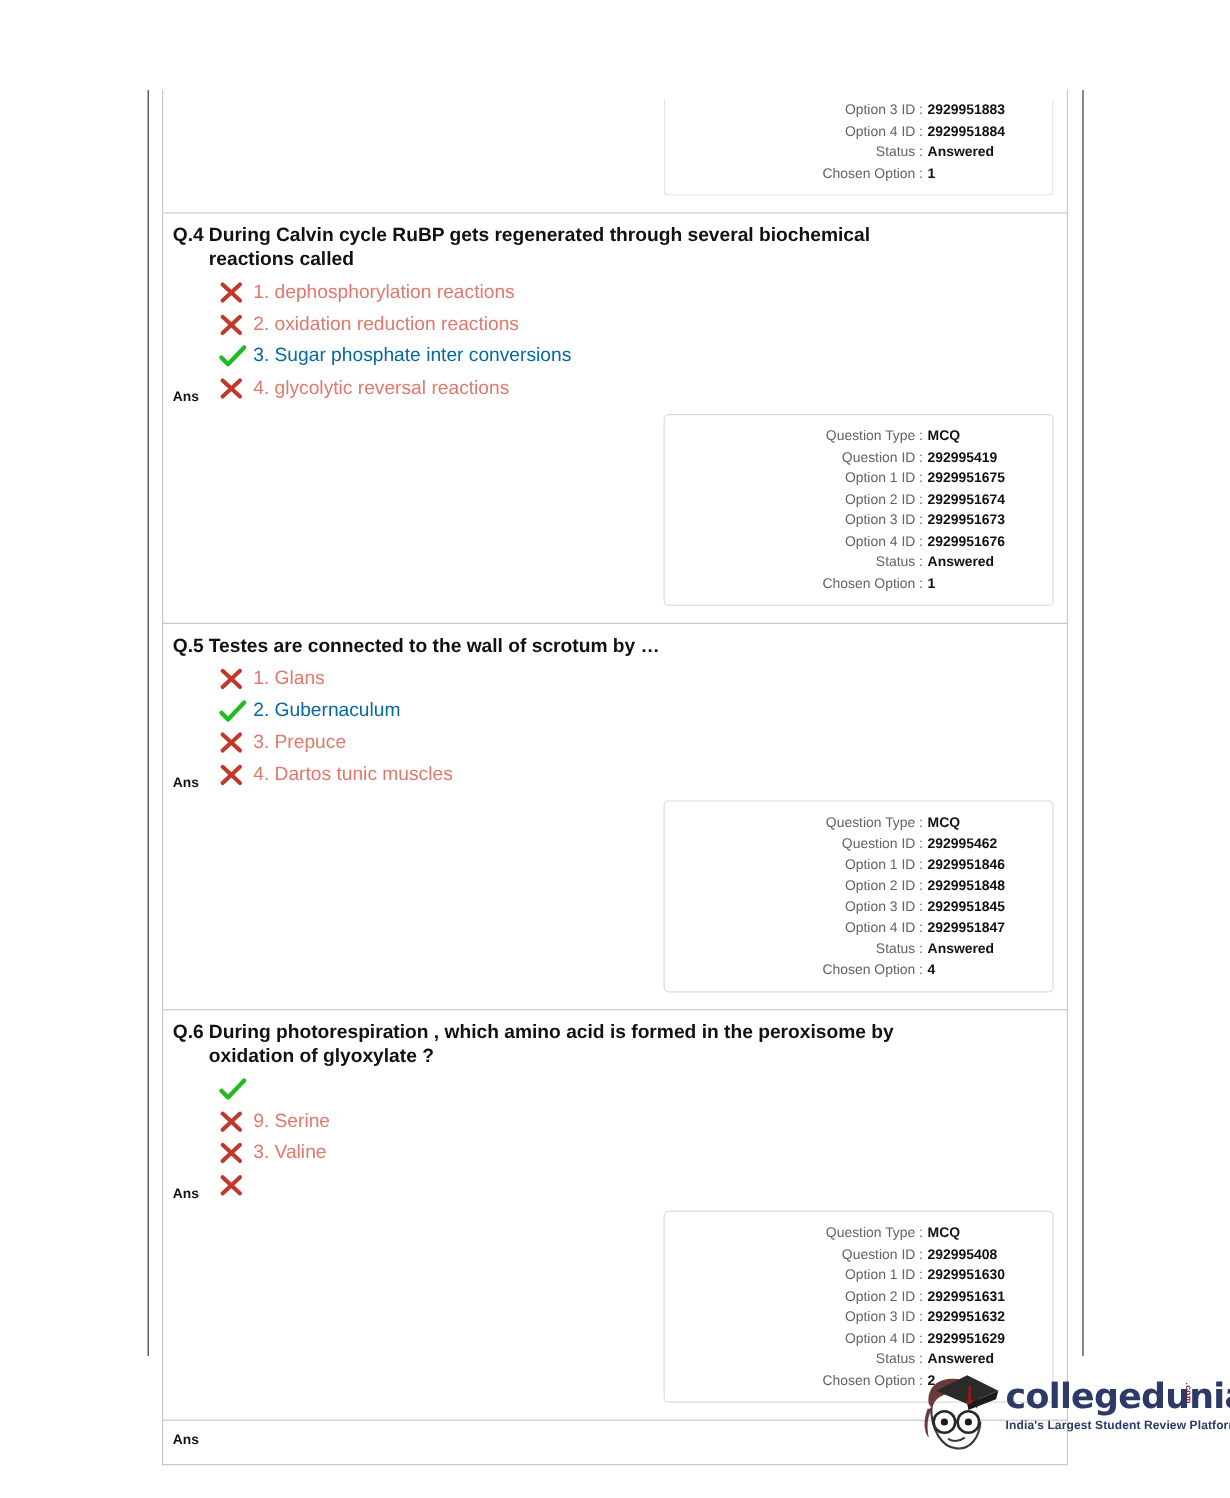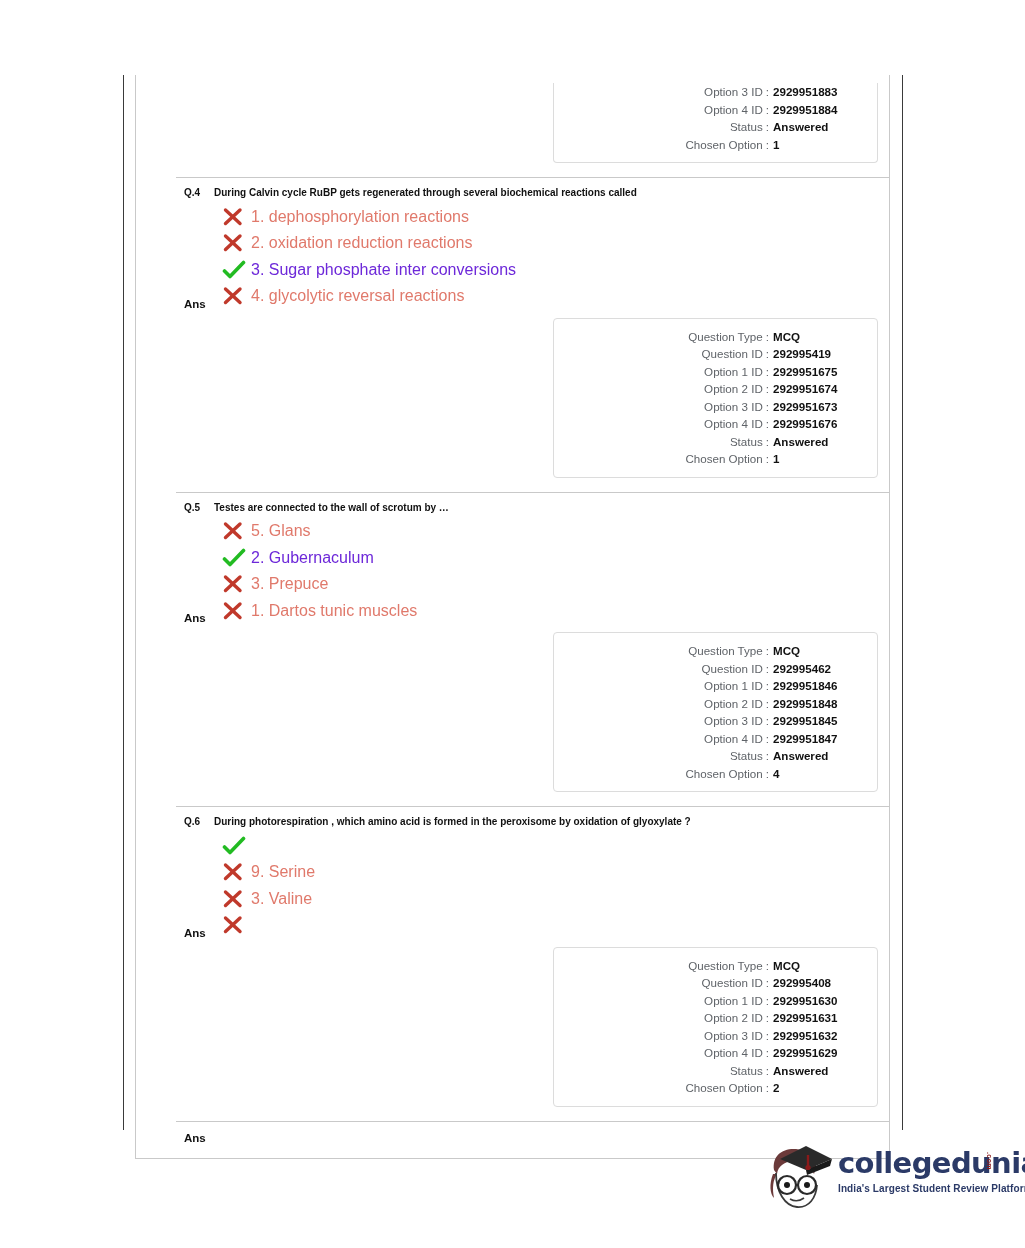--- a/index.html
+++ b/index.html
@@ -36,32 +36,31 @@
     top: 75px;
     width: 755px;
     border-left: 1px solid #c9c9c9;
     border-right: 1px solid #c9c9c9;
     border-bottom: 1px solid #c9c9c9;
   }
 
   .qblock {
     position: relative;
     padding: 0;
-    margin-left: 40px;
   }
   .qblock + .qblock { border-top: 1px solid #c9c9c9; }
 
   
   .qblock.partial { min-height: 0; }
 
   .qhead {
     display: flex;
     align-items: flex-start;
     padding: 9px 12px 0 8px;
-    font-size: 10px;
+    font-size: 16px;
     font-weight: bold;
     line-height: 1.25;
     color: #111;
   }
   .qnum {
     flex: 0 0 auto;
     width: 30px;
     white-space: nowrap;
   }
   .qtext {
@@ -98,21 +97,21 @@
     height: 20px;
     position: relative;
     margin-right: 3px;
   }
   .mark svg { display: block; position: absolute; left: 0; top: 0; }
   .opttext {
     flex: 1 1 auto;
     white-space: nowrap;
   }
   .opttext.wrong   { color: #e0796b; }
-  .opttext.correct { color: #6d28d9; }
+  .opttext.correct { color: #0369a1; }
 
   
   .infowrap {
     display: flex;
     justify-content: flex-end;
     padding: 8px 11px 14px 0;
   }
   .infobox {
     width: 325px;
     border: 1px solid #dcdcdc;
@@ -321,21 +320,21 @@
       <div class="ansrow">
         <span class="anslabel">Ans</span>
         <div class="options">
           <div class="option">
             <span class="mark">
               <svg width="22" height="20" viewBox="0 0 22 20">
                 <path d="M3.5 3 L18 16.5" stroke="#c0392b" stroke-width="3.4" stroke-linecap="round"></path>
                 <path d="M18 3 L3.5 16.5" stroke="#c0392b" stroke-width="3.4" stroke-linecap="round"></path>
               </svg>
             </span>
-            <span class="opttext wrong">5. Glans</span>
+            <span class="opttext wrong">1. Glans</span>
           </div>
           <div class="option">
             <span class="mark">
               <svg width="24" height="20" viewBox="0 0 24 20">
                 <path d="M2.5 11 L8 16.5 L21.5 2.5" stroke="#22bb22" stroke-width="3.6" fill="none" stroke-linecap="round" stroke-linejoin="round"></path>
               </svg>
             </span>
             <span class="opttext correct">2. Gubernaculum</span>
           </div>
           <div class="option">
@@ -347,21 +346,21 @@
             </span>
             <span class="opttext wrong">3. Prepuce</span>
           </div>
           <div class="option">
             <span class="mark">
               <svg width="22" height="20" viewBox="0 0 22 20">
                 <path d="M3.5 3 L18 16.5" stroke="#c0392b" stroke-width="3.4" stroke-linecap="round"></path>
                 <path d="M18 3 L3.5 16.5" stroke="#c0392b" stroke-width="3.4" stroke-linecap="round"></path>
               </svg>
             </span>
-            <span class="opttext wrong">1. Dartos tunic muscles</span>
+            <span class="opttext wrong">4. Dartos tunic muscles</span>
           </div>
         </div>
       </div>
       <div class="infowrap">
         <div class="infobox">
           <div class="inforow">
             <span class="ilabel">Question Type</span>
             <span class="icolon">:</span>
             <span class="ivalue">MCQ</span>
           </div>

